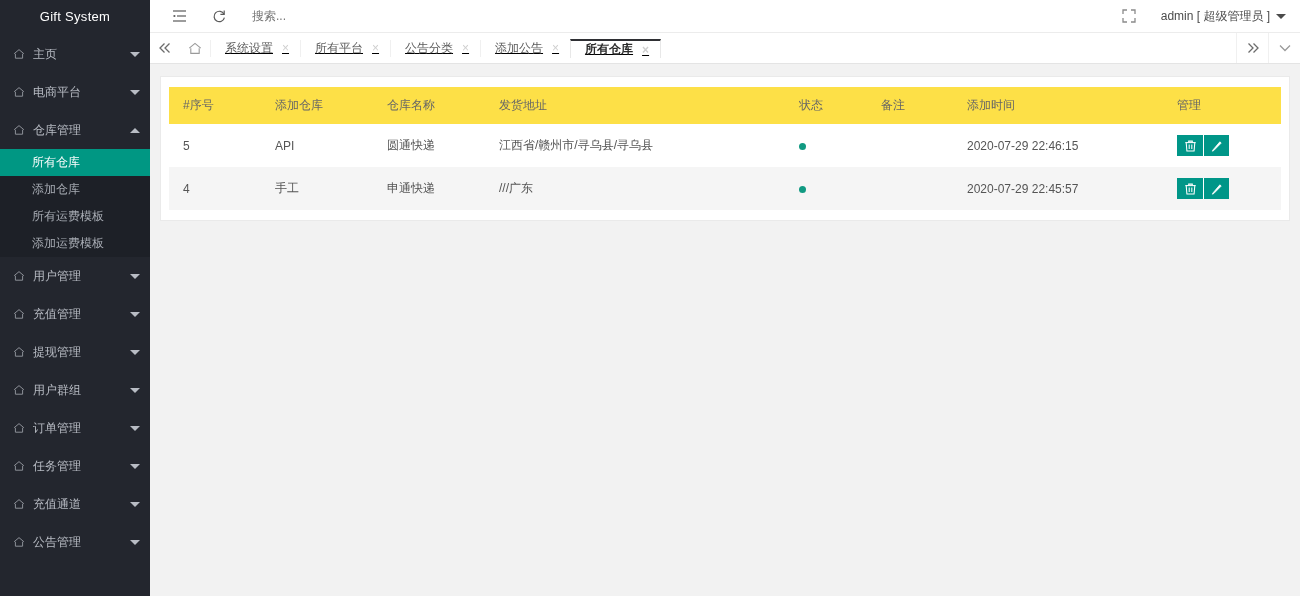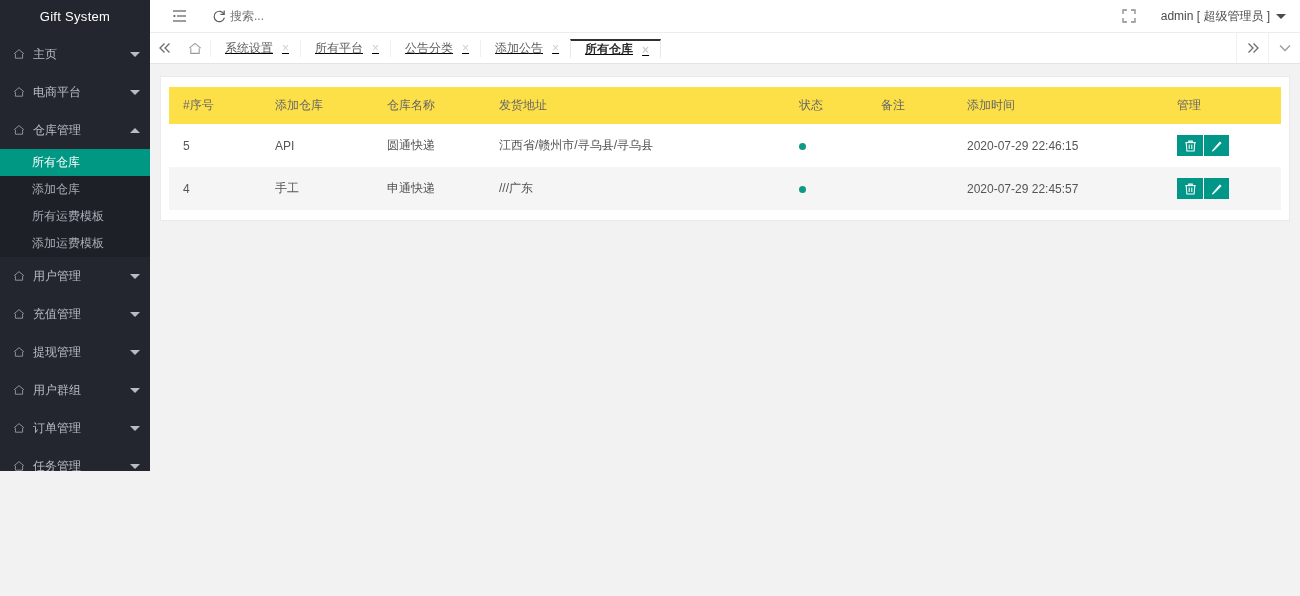--- a/index.html
+++ b/index.html
@@ -6,21 +6,21 @@
   html, body {
     width: 1300px; height: 596px;
     font-family: "Liberation Sans", "DejaVu Sans", sans-serif;
     background: #f2f2f2;
     overflow: hidden;
   }
   .app { display: flex; width: 1300px; height: 596px; }
 
   
   .sidebar {
-    width: 150px; min-width: 150px; height: 471px;
+    width: 150px; min-width: 150px; height: 596px;
     background: #23262E;
     overflow: hidden;
     position: relative;
   }
   .brand {
     height: 33px; line-height: 33px;
     text-align: center;
     color: #ffffff;
     font-size: 13px;
     letter-spacing: .3px;
@@ -81,20 +81,21 @@
     border-bottom: 1px solid #ececec;
     padding: 0 10px 0 18px;
   }
   .icon-btn {
     width: 22px; height: 22px;
     display: flex; align-items: center; justify-content: center;
     color: #5a5a5a; cursor: pointer;
   }
   .icon-btn svg { display: block; }
   .search-box {
+    margin-left: 22px;
     font-size: 12px; color: #c3c3c3;
     border: none; outline: none; background: transparent;
     width: 180px; height: 22px;
     font-family: "Liberation Sans", "DejaVu Sans", sans-serif;
   }
   .topbar-spacer { flex: 1 1 auto; }
   .fullscreen-btn { color: #888; cursor: pointer; width: 24px; height: 24px;
     display:flex;align-items:center;justify-content:center; }
   .user-menu {
     display: flex; align-items: center; gap: 6px;

